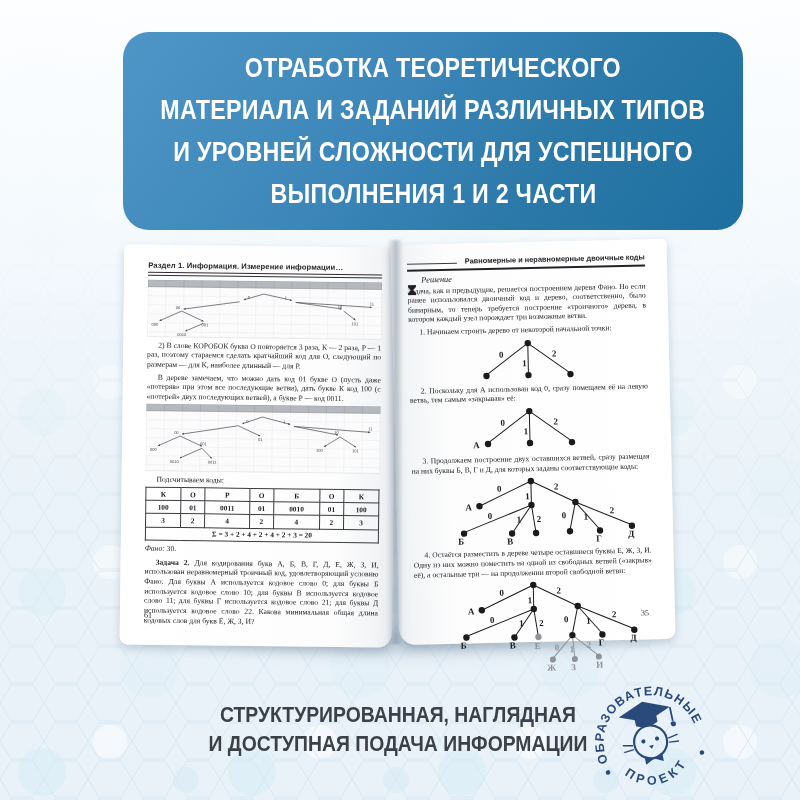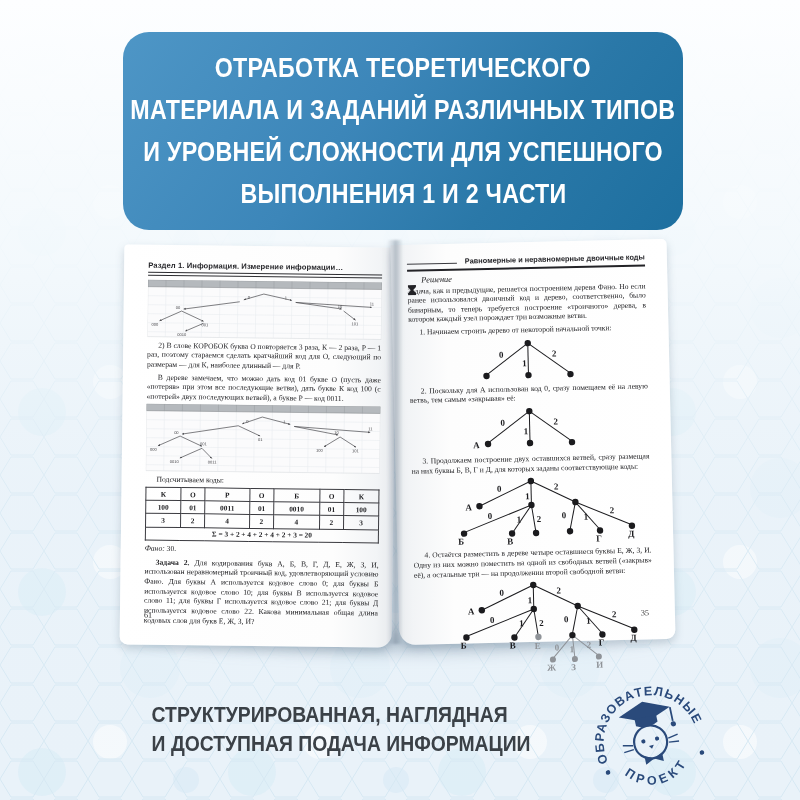--- a/index.html
+++ b/index.html
@@ -1,19 +1,19 @@
 <!DOCTYPE html>
 <html><head>
 <meta charset="utf-8">
 <style>
   html,body{margin:0;padding:0;}
   body{width:800px;height:800px;position:relative;overflow:hidden;background:#eaf3f9;font-family:"Liberation Sans",sans-serif;}
   .bg{position:absolute;left:0;top:0;z-index:0;}
   
-  .banner{position:absolute;left:123px;top:32px;width:560px;height:198px;border-radius:26px;
+  .banner{position:absolute;left:123px;top:32px;width:620px;height:198px;border-radius:26px;
     background:linear-gradient(128deg,#4e96c6 0%,#3c86b9 42%,#2a78a8 70%,#1d6f9f 100%);
     display:flex;flex-direction:column;justify-content:center;align-items:center;z-index:2;}
   .banner-line{font-weight:700;font-size:27px;line-height:42px;color:#ffffff;white-space:nowrap;
     transform:scaleX(.86);letter-spacing:.3px;}
   
   .book{position:absolute;left:108px;top:234px;width:584px;height:428px;z-index:4;}
   .book-shadow{position:absolute;left:26px;right:22px;top:396px;height:30px;
     background:radial-gradient(ellipse at 50% 40%,rgba(92,118,144,.40),rgba(92,118,144,0) 72%);
     filter:blur(6px);}
   .page{position:absolute;background:#fdfdfd;box-shadow:0 4px 9px rgba(90,110,130,.28);}
@@ -44,21 +44,21 @@
   .answer .lbl{font-style:italic;}
   .task .lbl{font-weight:700;}
   .pnum{position:absolute;bottom:9px;font-family:"Liberation Serif",serif;font-size:8px;color:#222;}
   .pnum-left{left:24px;}
   .pnum-right{right:26px;}
   .solution{position:relative;font-family:"Liberation Serif",serif;font-style:italic;font-size:8.4px;
     color:#1b1b1e;margin:2px 0 2px 14px;}
   .hicon{position:absolute;left:-14px;top:9px;}
   .steptxt{margin-bottom:2px;}
   
-  .footer{position:absolute;left:118px;top:700px;width:560px;z-index:2;}
+  .footer{position:absolute;left:118px;top:700px;width:560px;text-align:center;z-index:2;}
   .footer-line{font-weight:700;font-size:22px;line-height:29px;color:#3b4147;transform:scaleX(.88);white-space:nowrap;}
   .logo{position:absolute;left:591px;top:680px;z-index:3;}
 </style>
 </head>
 <body>
 
 <svg class="bg" width="800" height="800">
   <defs>
     <pattern id="hex" width="44" height="38" patternUnits="userSpaceOnUse">
       <path d="M11 1 L33 1 L44 19 L33 37 L11 37 L0 19 Z" fill="none" stroke="#d6e8f3" stroke-width="1"></path>

